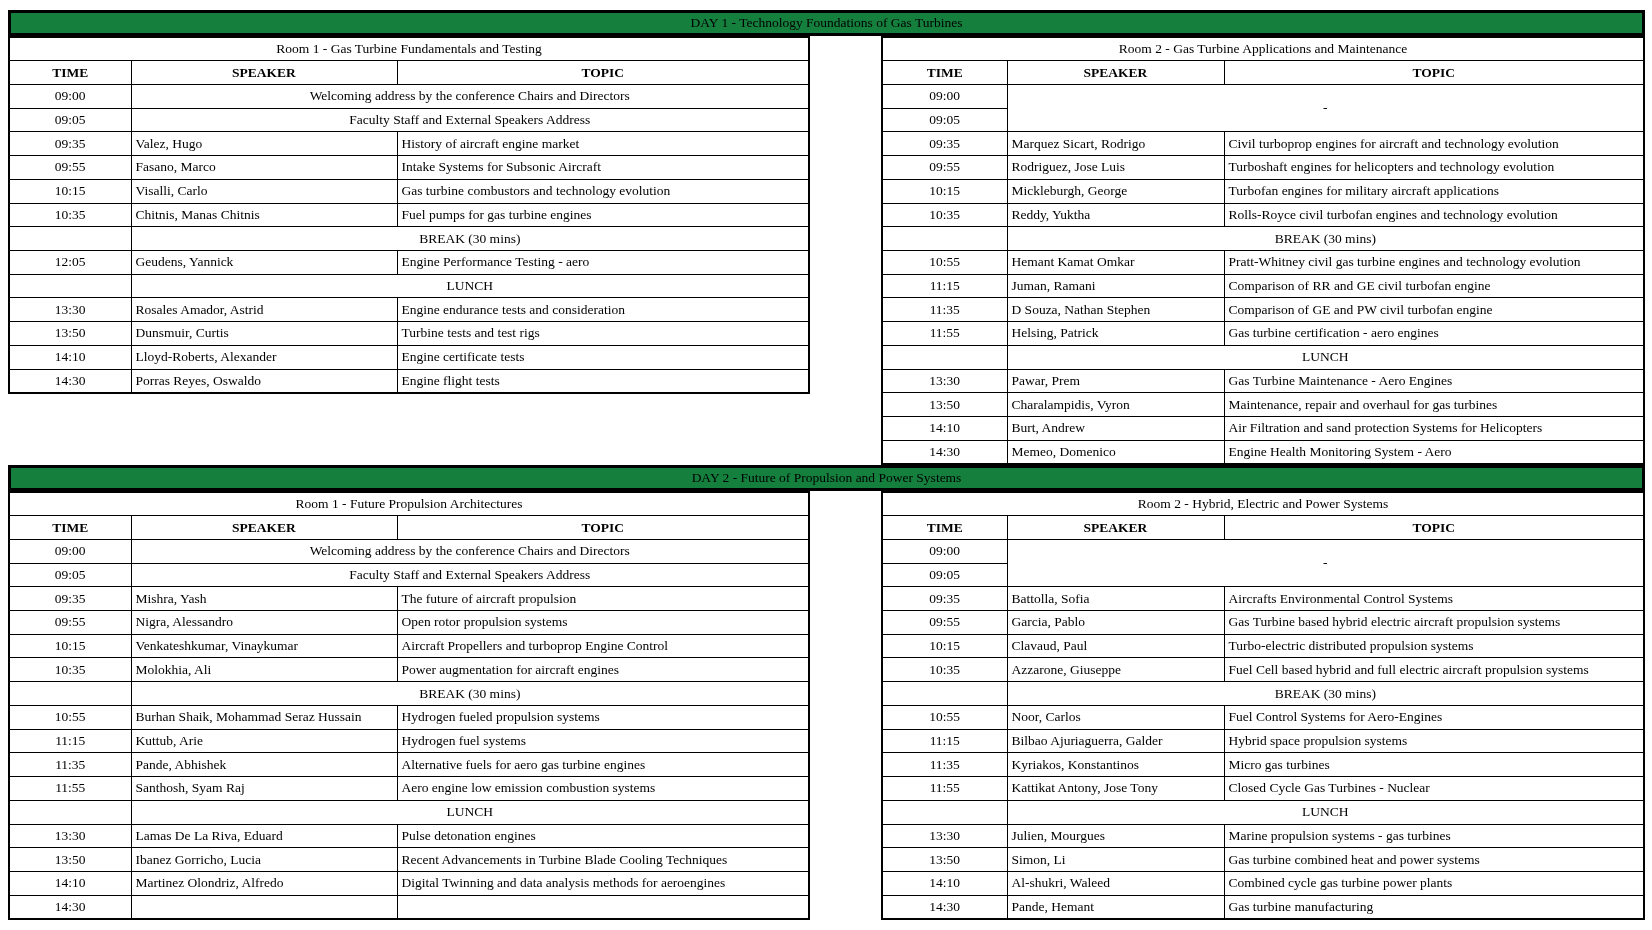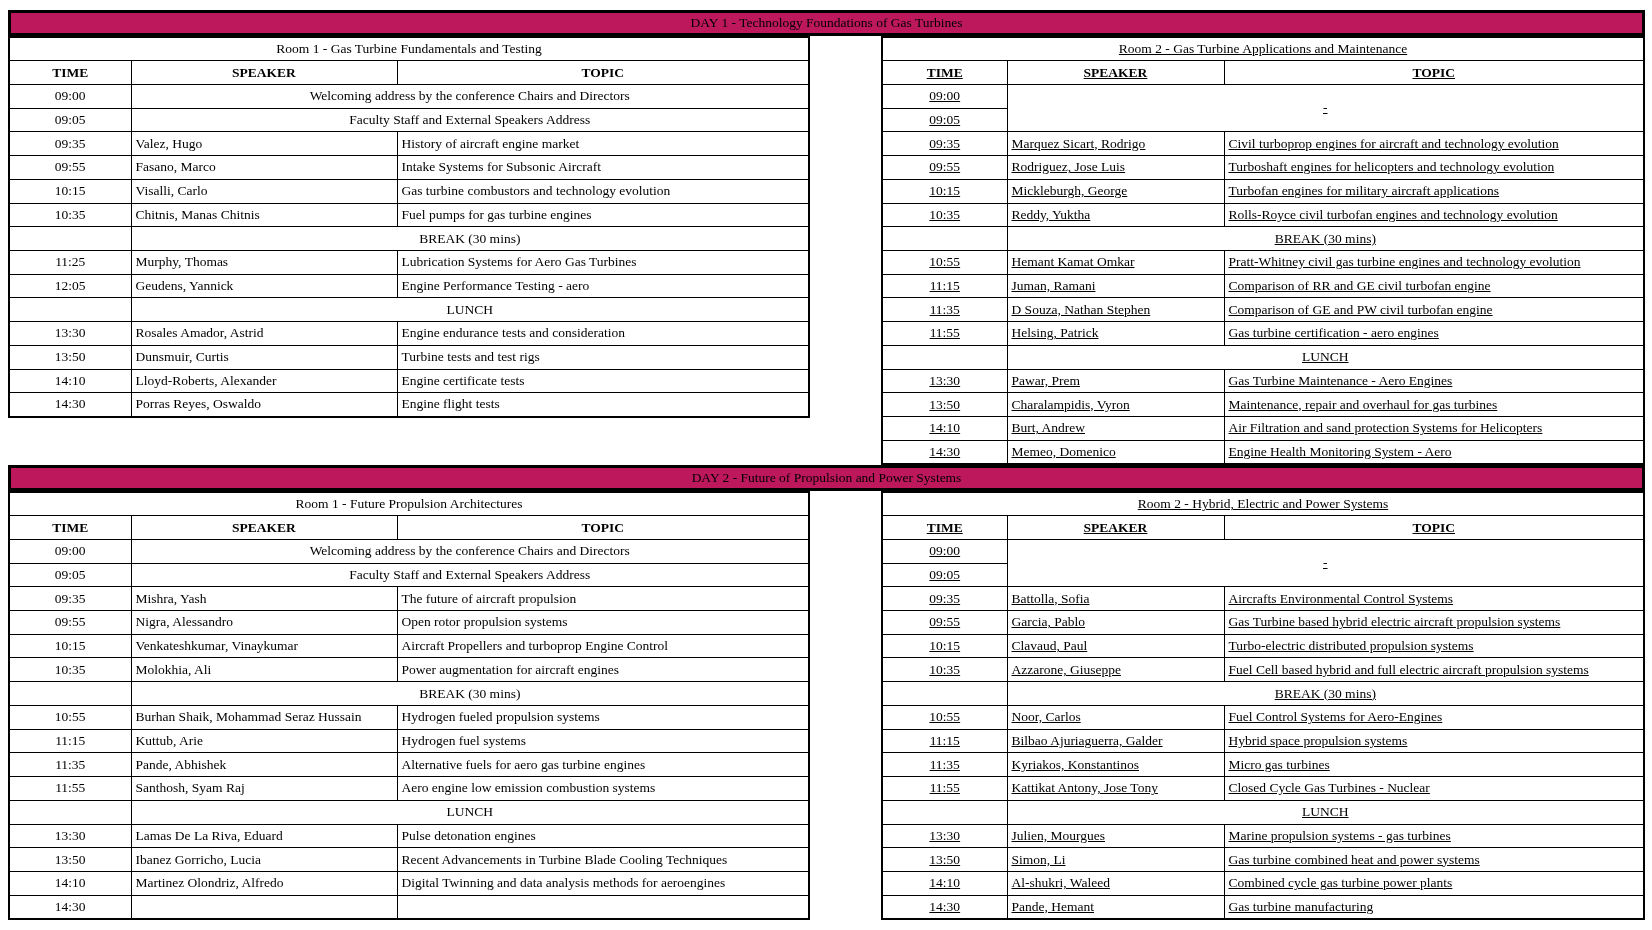--- a/index.html
+++ b/index.html
@@ -8,32 +8,32 @@
     width: 1652px; height: 930px; overflow: hidden;
     font-family: "Liberation Serif", "DejaVu Serif", serif;
     color: #000;
   }
   .page { padding: 10px 7px 0 8px; }
   .day-banner {
     width: 1637px; height: 26px;
     border: 3px solid #000;
     text-align: center;
     font-size: 13.5px; line-height: 19px;
-    background: #be185d;
+    background: #15803d;
   }
   .day-body { display: flex; width: 1637px; align-items: flex-start; }
   .gutter { width: 75px; height: 10px; }
   table.room-table {
     border-collapse: collapse;
     table-layout: fixed;
     border: 2px solid #000;
     background: #fff;
   }
   table.room-left  { width: 800px; }
-  table.room-right { width: 762px; text-decoration: underline; }
+  table.room-right { width: 762px; }
   tr { height: 23.72px; }
   td, th {
     border: 1px solid #000;
     font-size: 13.5px;
     font-weight: normal;
     white-space: nowrap;
     overflow: hidden;
     vertical-align: middle;
     padding: 0;
   }
@@ -91,25 +91,20 @@
           <tr>
             <td class="time">10:35</td>
             <td class="speaker">Chitnis, Manas Chitnis</td>
             <td class="topic">Fuel pumps for gas turbine engines</td>
           </tr>
           <tr>
             <td class="time"></td>
             <td class="merged" colspan="2">BREAK (30 mins)</td>
           </tr>
           <tr>
-            <td class="time">11:25</td>
-            <td class="speaker">Murphy, Thomas</td>
-            <td class="topic">Lubrication Systems for Aero Gas Turbines</td>
-          </tr>
-          <tr>
             <td class="time">12:05</td>
             <td class="speaker">Geudens, Yannick</td>
             <td class="topic">Engine Performance Testing - aero</td>
           </tr>
           <tr>
             <td class="time"></td>
             <td class="merged" colspan="2">LUNCH</td>
           </tr>
           <tr>
             <td class="time">13:30</td>

